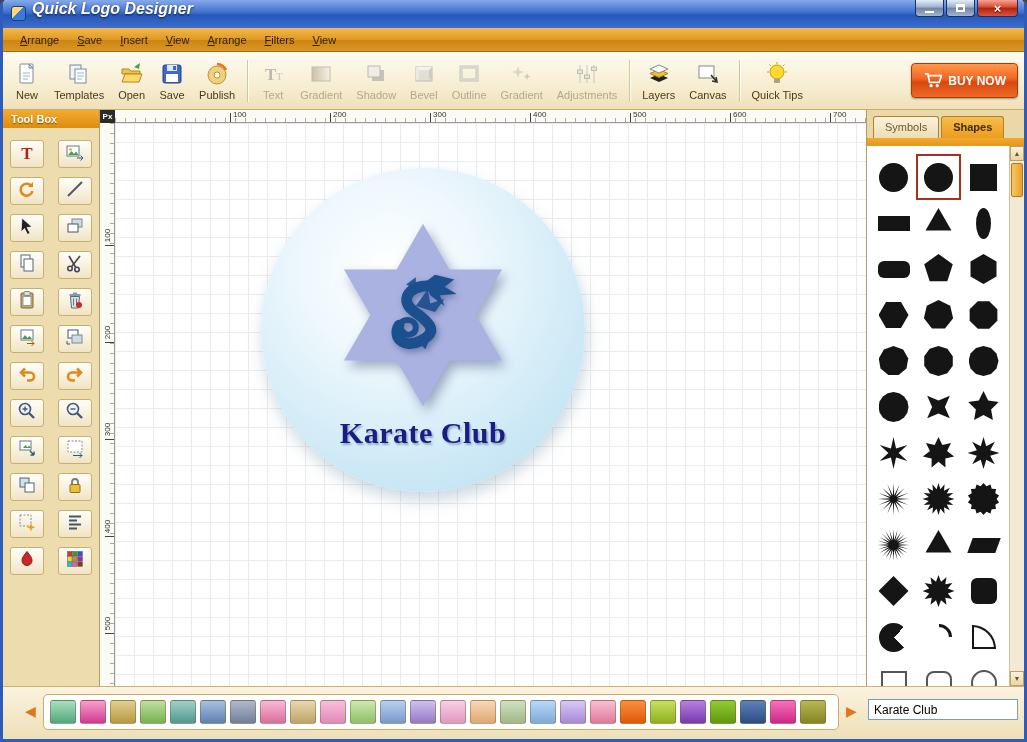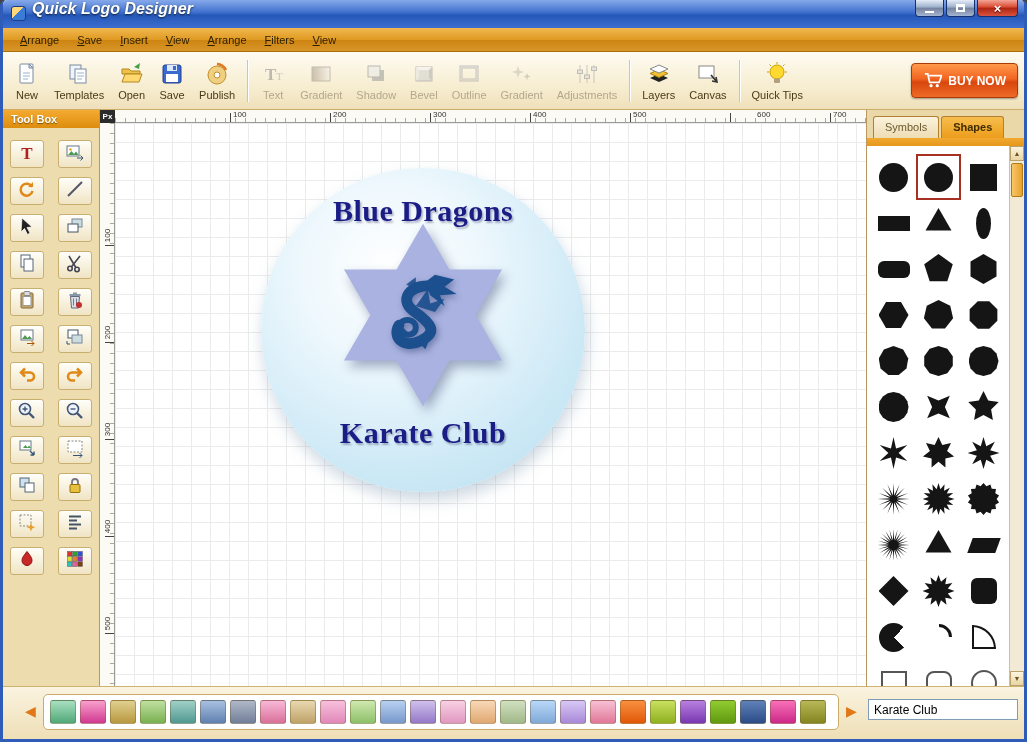--- a/index.html
+++ b/index.html
@@ -490,21 +490,21 @@
           <span class="r-lbl" style="left: 118px;">100</span>
           <div class="r-tick" style="left: 215px;"></div>
           <span class="r-lbl" style="left: 218px;">200</span>
           <div class="r-tick" style="left: 315px;"></div>
           <span class="r-lbl" style="left: 318px;">300</span>
           <div class="r-tick" style="left: 415px;"></div>
           <span class="r-lbl" style="left: 418px;">400</span>
           <div class="r-tick" style="left: 515px;"></div>
           <span class="r-lbl" style="left: 518px;">500</span>
           <div class="r-tick" style="left: 615px;"></div>
-          <span class="r-lbl" style="left: 618px; margin-left: 24px;">600</span>
+          <span class="r-lbl" style="left: 618px;">600</span>
           <div class="r-tick" style="left: 715px;"></div>
           <span class="r-lbl" style="left: 718px;">700</span>
         </div>
       <div class="v-ruler">
           <div class="r-tick-v" style="top: 122px;"></div>
           <span class="r-lbl-v" style="top: 108px;">100</span>
           <div class="r-tick-v" style="top: 219px;"></div>
           <span class="r-lbl-v" style="top: 205px;">200</span>
           <div class="r-tick-v" style="top: 316px;"></div>
           <span class="r-lbl-v" style="top: 302px;">300</span>
@@ -524,21 +524,20 @@
               <path d="M63 25 C42 18 28 34 42 44 C58 55 62 62 48 69 C34 76 24 66 30 56" stroke-width="9"></path>
               <path d="M30 56 C34 49 44 51 44 58 C44 64 36 66 33 61" stroke-width="5"></path>
             </g>
             <g style="fill:var(--dragon)">
               <path d="M60 14 L76 18 L68 24 L78 30 L64 31 L68 40 L56 31 L52 20 Z"></path>
               <path d="M44 40 L54 26 L56 38 L68 34 L60 45 Z" opacity=".92"></path>
               <path d="M46 70 L56 66 L52 76 Z"></path>
               <path d="M36 22 L44 16 L44 26 Z" opacity=".9"></path>
             </g>
           </svg>
-          <div class="logo-text top">Blue Dragons</div>
           <div class="logo-text bottom">Karate Club</div>
         </div>
       </div>
     </div>
 
     <div class="shapes-panel">
       <div class="tabs">
           <div class="tab">Symbols</div>
           <div class="tab active">Shapes</div>
         </div>

